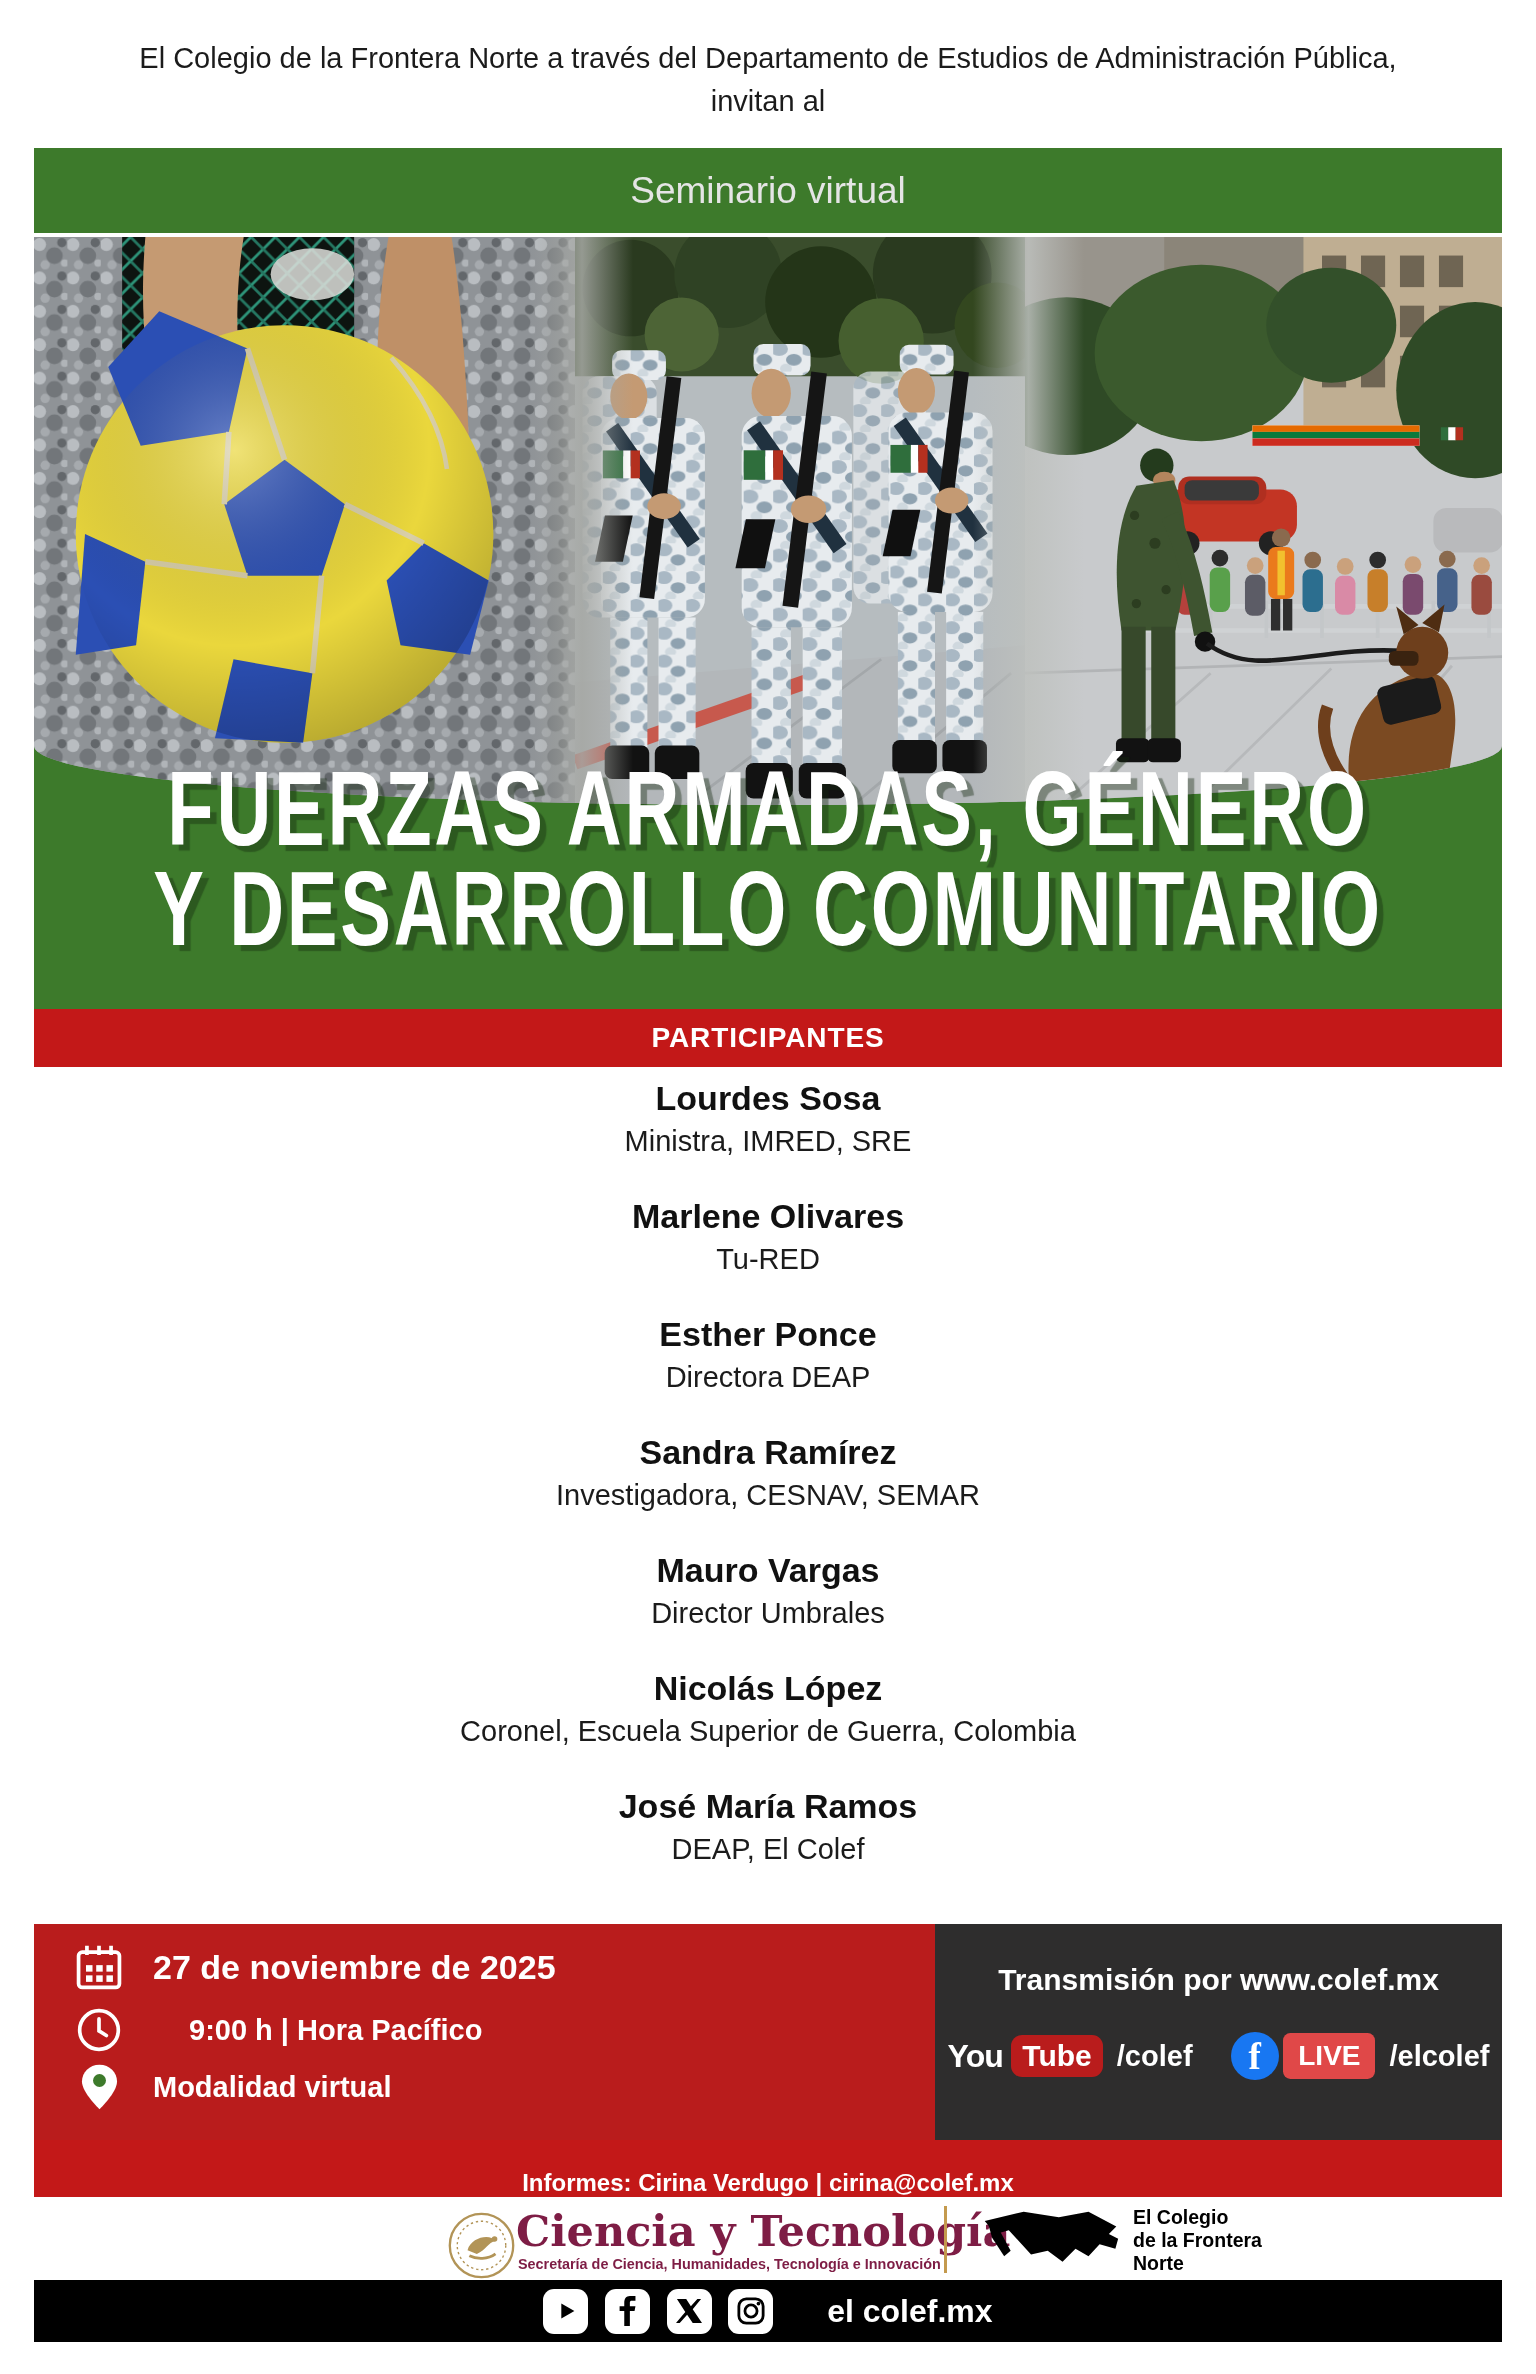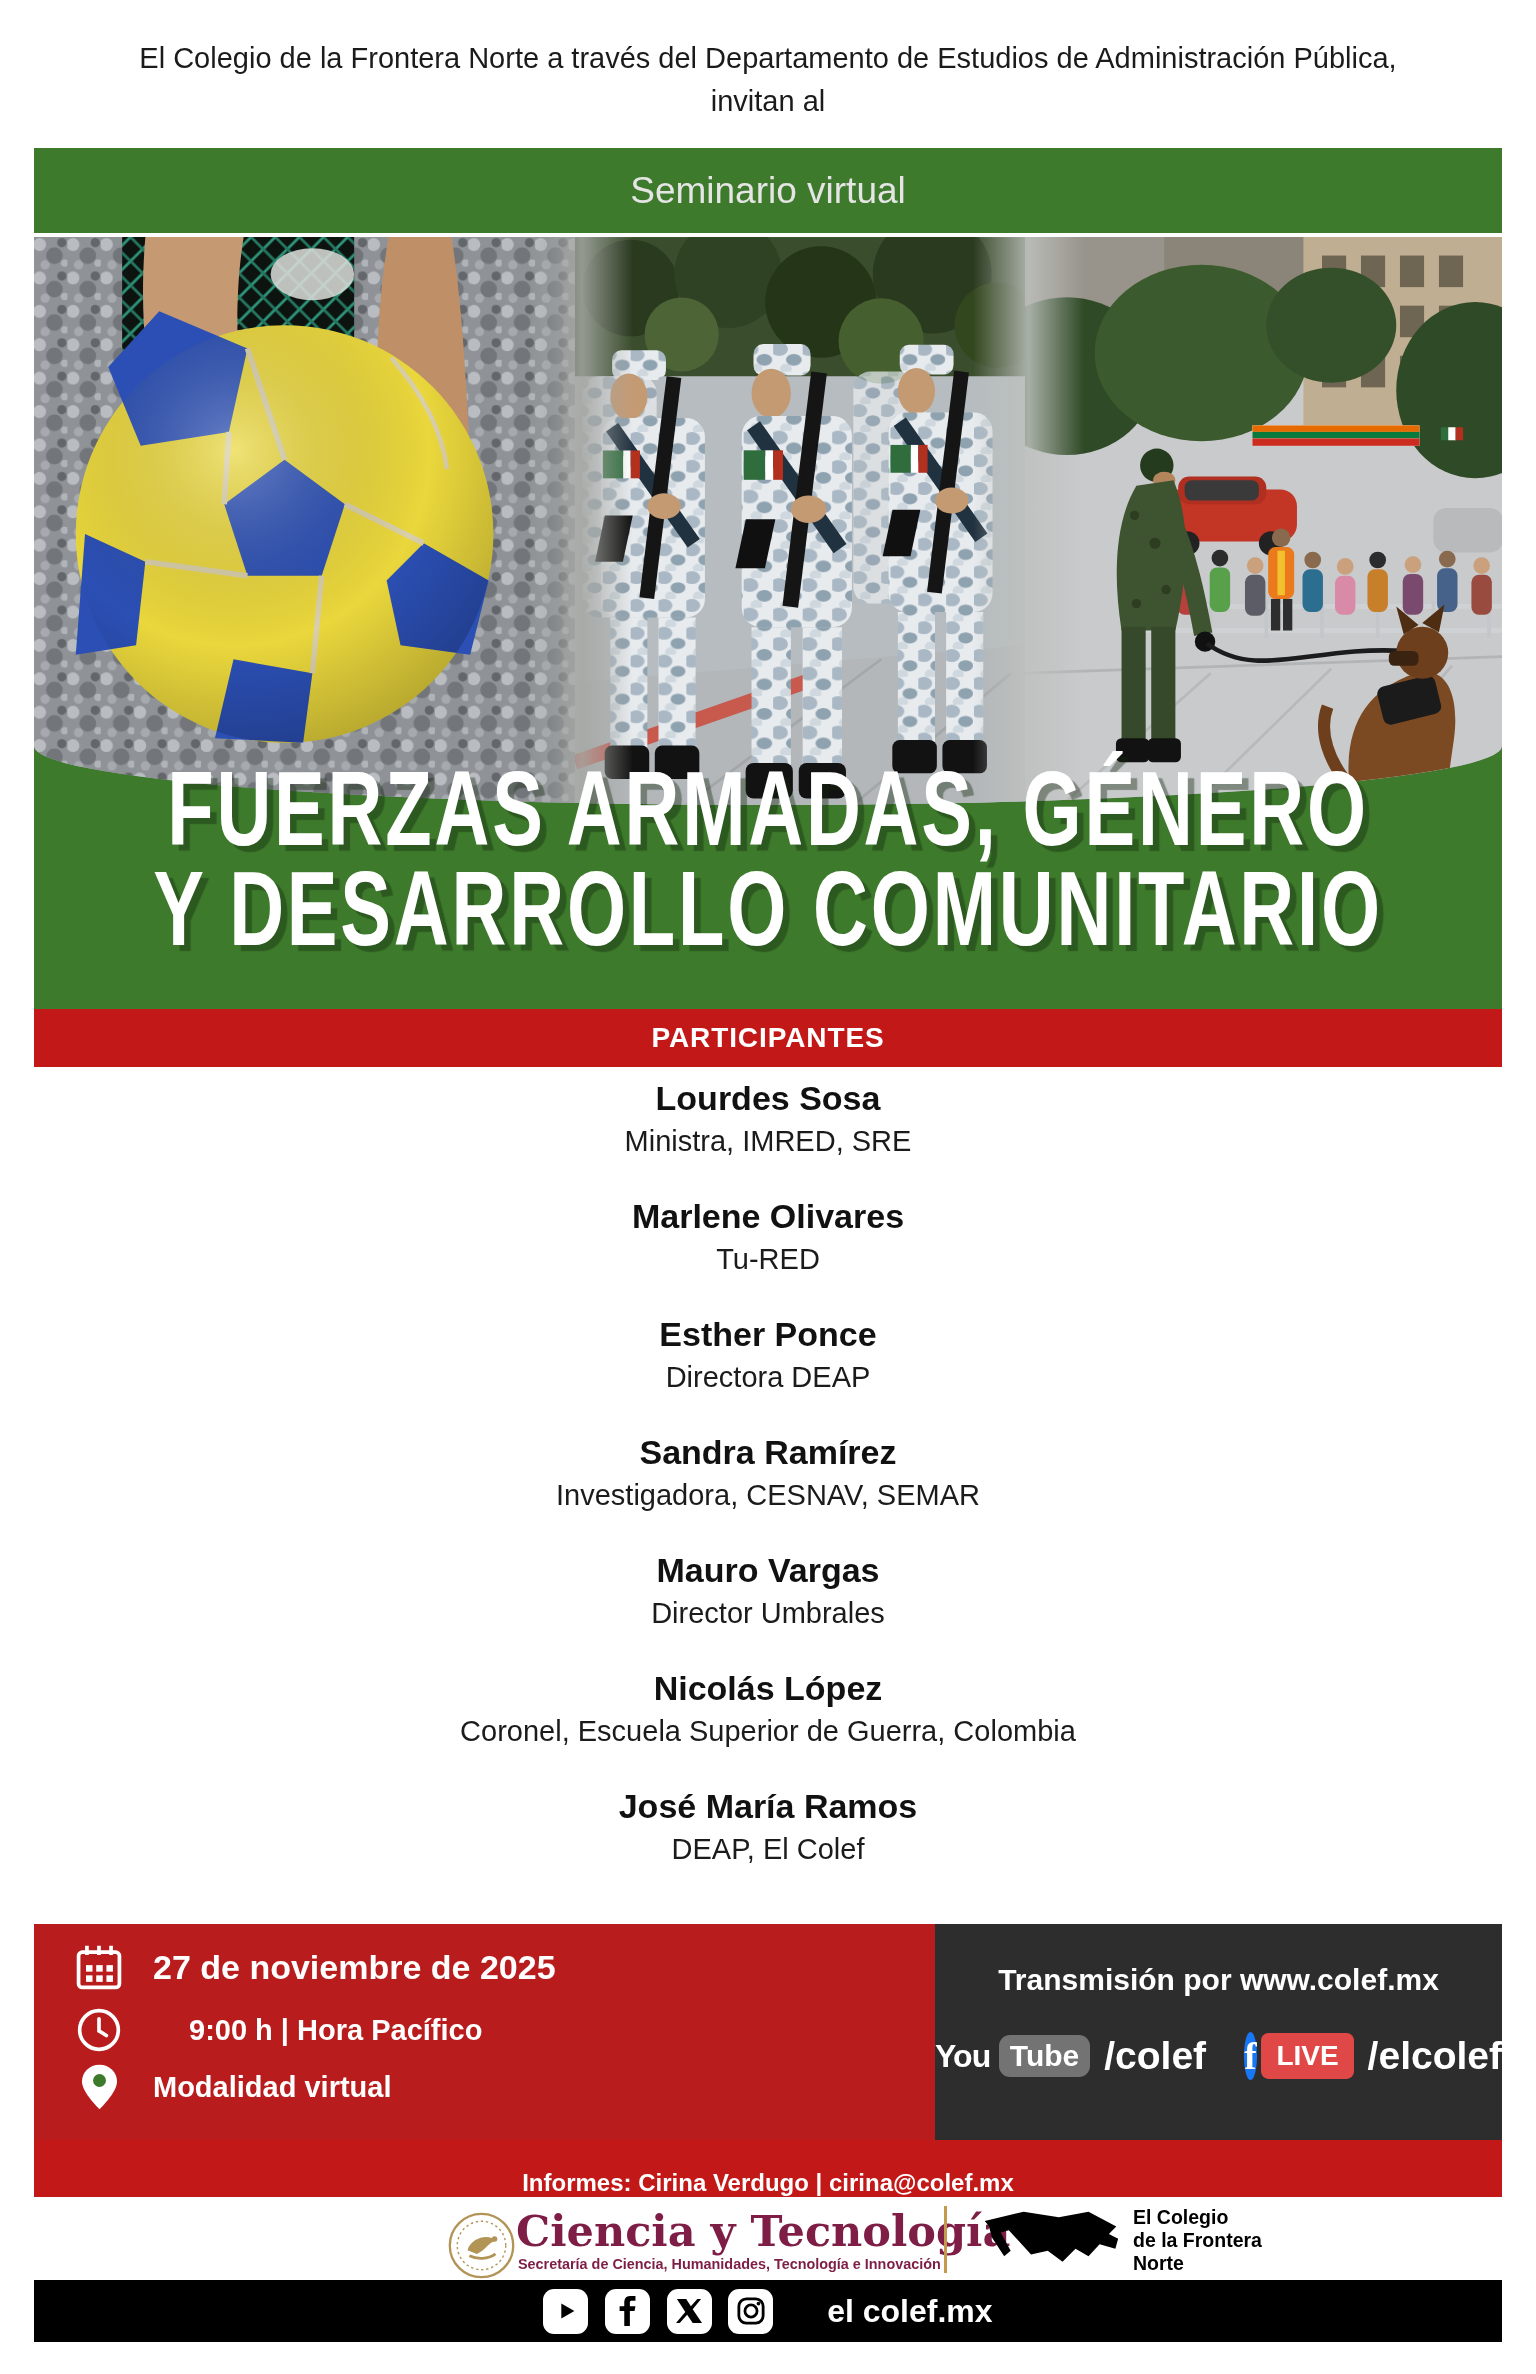--- a/index.html
+++ b/index.html
@@ -42,22 +42,22 @@
 
   
   .evt{left:34px;top:1924px;width:901px;height:216px;background:#b91c1c;z-index:2;}
   .evt-row{position:absolute;left:37px;display:flex;align-items:center;color:#fff;font-weight:bold;}
   .evt-ic{width:56px;display:flex;justify-content:center;}
   .evt-tx{margin-left:26px;}
   .dark{left:935px;top:1924px;width:567px;height:216px;background:#2e2d2d;color:#fff;}
   .tr-title{position:absolute;left:0;top:39px;width:567px;text-align:center;font-weight:bold;font-size:30px;}
   .tr-row{position:absolute;left:0;top:108px;width:567px;display:flex;align-items:center;justify-content:center;gap:14px;}
   .yt-you{font-weight:bold;font-size:32px;color:#fff;letter-spacing:-0.9px;}
-  .yt-tube{background:#737373;border-radius:11px;color:#fff;font-weight:bold;font-size:30px;padding:3.7px 11px;margin-left:-5.6px;}
-  .handle{font-weight:bold;font-size:39px;color:#fff;}
+  .yt-tube{background:#b91c1c;border-radius:11px;color:#fff;font-weight:bold;font-size:30px;padding:3.7px 11px;margin-left:-5.6px;}
+  .handle{font-weight:bold;font-size:29px;color:#fff;}
   .fb-c{width:48px;height:48px;border-radius:50%;background:#1877f2;color:#fff;font-weight:bold;font-size:37px;
         display:flex;align-items:center;justify-content:center;font-family:"Liberation Serif",serif;margin-left:24px;z-index:2;}
   .live{background:#e04848;border-radius:7.4px;color:#fff;font-weight:bold;font-size:28px;padding:7.4px 15px;margin-left:-9.3px;}
 
   
   .inf{left:34px;top:2140px;width:1468px;height:57px;background:#c31818;display:flex;align-items:center;justify-content:center;}
   .inf span{color:#fff;font-weight:bold;font-size:24px;margin-top:29px;}
 
   
   .ciencia-t{left:516px;top:2209px;color:#7e1d45;font-family:"DejaVu Serif","Liberation Serif",serif;

